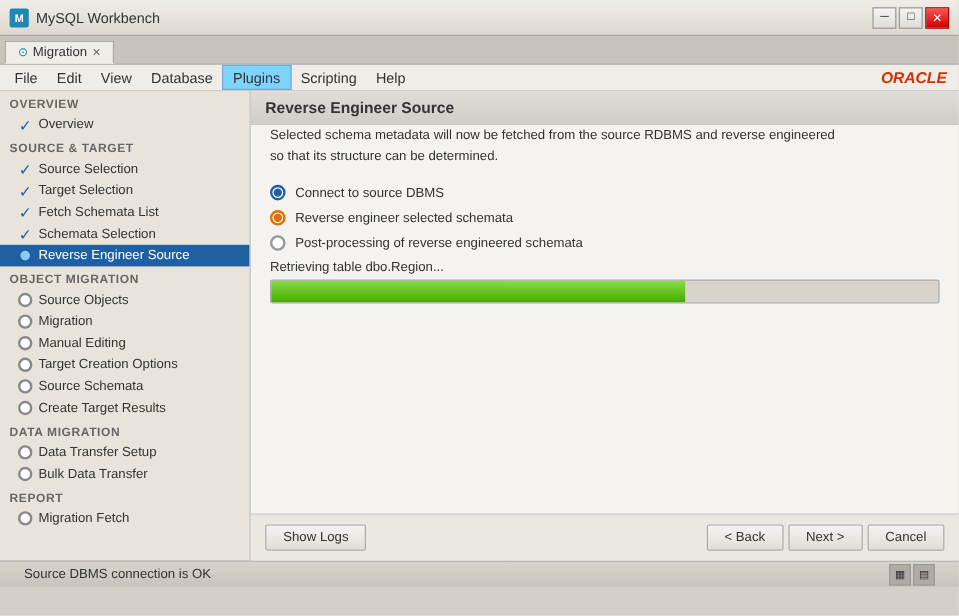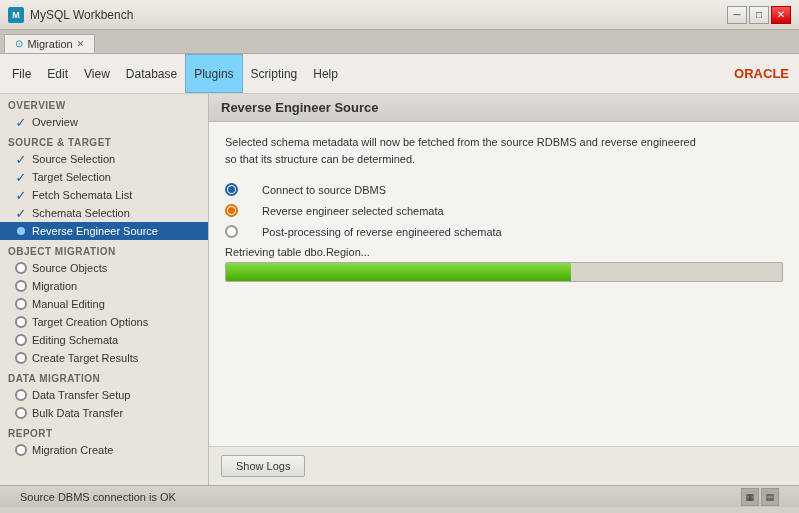--- a/index.html
+++ b/index.html
@@ -63,21 +63,21 @@
     .doc-tab.active {
       background: #f0ede8;
       border-bottom: 1px solid #f0ede8;
       z-index: 1;
     }
     .doc-tab-close { font-size: 9px; color: #666; }
 
     
     .menu-bar {
       background: #f0ede8;
-      height: 40px;
+      height: 22px;
       display: flex;
       align-items: center;
       padding: 0 4px;
       border-bottom: 1px solid #ccc;
     }
     .menu-item {
       padding: 2px 8px;
       font-size: 12px;
       color: #333;
       cursor: pointer;
@@ -87,20 +87,21 @@
     .menu-item:hover, .menu-item.active {
       background: #c8dff0;
     }
     .menu-item.active {
       background: #7dd3fc;
       border: 1px solid #7aa8cc;
     }
     .oracle-logo {
       margin-left: auto;
       font-size: 13px;
+      font-style: italic;
       color: #cc3300;
       font-weight: bold;
       padding-right: 6px;
     }
 
     
     .main-layout {
       display: flex;
       height: calc(513px - 30px - 24px - 22px - 24px - 22px);
     }
@@ -151,33 +152,33 @@
     }
     .content-header {
       background: linear-gradient(to bottom, #e0ddd8, #d0cdc8);
       padding: 6px 12px;
       font-size: 13px;
       font-weight: bold;
       color: #333;
       border-bottom: 1px solid #bbb;
     }
     .content-body {
-      padding: 12px 16px;
+      padding: 1px 16px;
       flex: 1;
     }
     .content-desc {
       font-size: 11px;
       color: #333;
       line-height: 1.5;
       margin-bottom: 16px;
     }
     .radio-option {
       display: flex;
       align-items: center;
-      gap: 24px;
+      gap: 8px;
       margin-bottom: 8px;
       font-size: 11px;
       color: #333;
     }
     .radio-circle {
       width: 13px; height: 13px;
       border-radius: 50%;
       border: 2px solid #999;
       background: white;
       display: flex; align-items: center; justify-content: center;
@@ -365,21 +366,21 @@
       <div class="sidebar-item">
         <span class="si-icon">
           <span class="circle-white"></span>
         </span>
         <span>Target Creation Options</span>
       </div>
       <div class="sidebar-item">
         <span class="si-icon">
           <span class="circle-white"></span>
         </span>
-        <span>Editing Schemata</span>
+        <span>Source Schemata</span>
       </div>
       <div class="sidebar-item">
         <span class="si-icon">
           <span class="circle-white"></span>
         </span>
         <span>Create Target Results</span>
       </div>
       <div class="sidebar-section-header">DATA MIGRATION</div>
       <div class="sidebar-item">
         <span class="si-icon">
@@ -391,21 +392,21 @@
         <span class="si-icon">
           <span class="circle-white"></span>
         </span>
         <span>Bulk Data Transfer</span>
       </div>
       <div class="sidebar-section-header">REPORT</div>
       <div class="sidebar-item">
         <span class="si-icon">
           <span class="circle-white"></span>
         </span>
-        <span>Migration Create</span>
+        <span>Migration Fetch</span>
       </div>
     </div>
 
   <div class="content-area">
     <div class="content-header">Reverse Engineer Source</div>
     <div class="content-body">
       <div class="content-desc">
         <span>Selected schema metadata will now be fetched from the source RDBMS and reverse engineered</span><br>
         <span>so that its structure can be determined.</span>
       </div>
@@ -429,20 +430,25 @@
         <div class="progress-label">Retrieving table dbo.Region...</div>
         <div class="progress-bar-container">
           <div class="progress-bar-fill" id="progress-fill" style="width: 62%;"></div>
         </div>
       </div>
     </div>
 
     <div class="content-footer">
       <button class="footer-btn">Show Logs</button>
       <div class="footer-spacer"></div>
+      <div class="footer-nav-btns">
+        <button class="footer-btn">&lt; Back</button>
+        <button class="footer-btn">Next &gt;</button>
+        <button class="footer-btn">Cancel</button>
+      </div>
     </div>
   </div>
 </div>
 
 <div class="status-bar">
   <span>Source DBMS connection is OK</span>
   <div class="status-right">
     <div class="status-icon-box">▦</div>
     <div class="status-icon-box">▤</div>
   </div>

